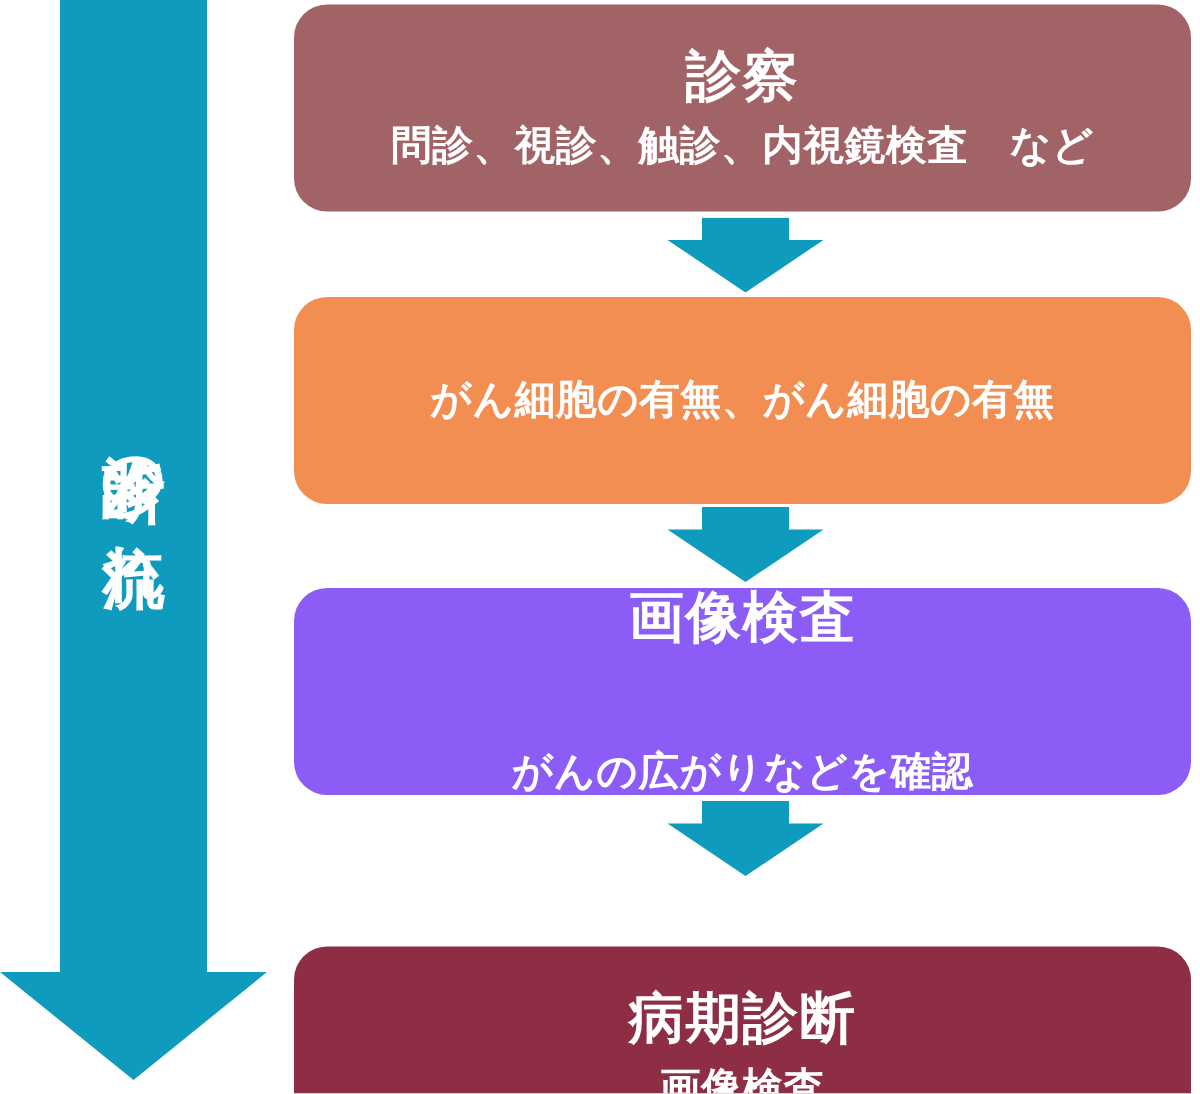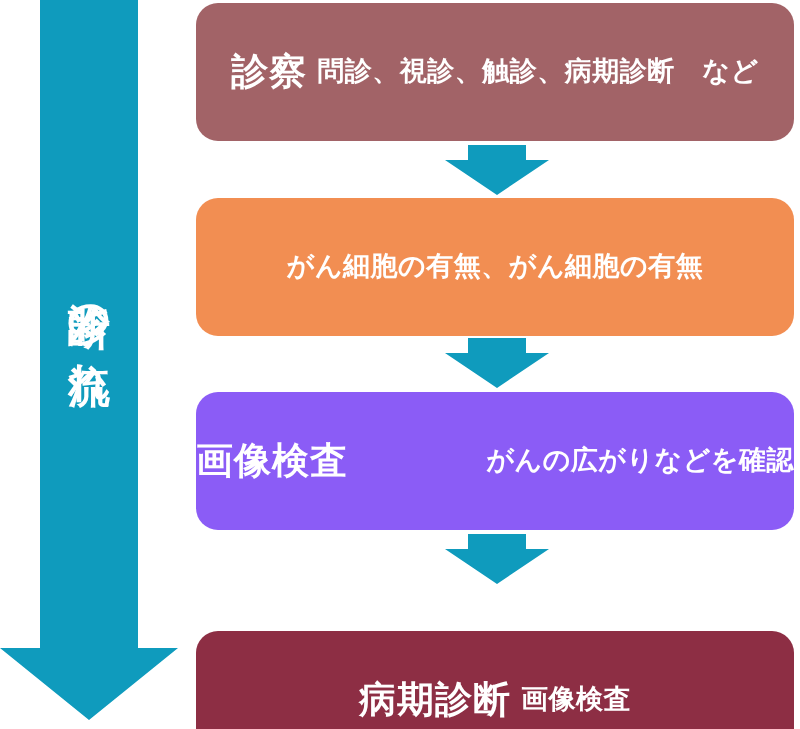--- a/index.html
+++ b/index.html
@@ -40,20 +40,21 @@
   }
   
   .step {
     position: absolute;
     left: 196px;
     width: 598px;
     height: 138px;
     border-radius: 22px;
     color: var(--text-color, #ffffff);
     display: flex;
+    flex-direction: column;
     align-items: center;
     justify-content: center;
     gap: 10px;
     text-align: center;
   }
   .step-1 { top: 3px; }
   .step-2 { top: 198px; }
   .step-3 { top: 392px; }
   .step-4 { top: 588px; margin-top: 43px; }
   .step-title {
@@ -84,21 +85,21 @@
 </head>
 <body>
 
 <div class="diagram">
 
   <div class="flow-arrow"></div>
   <div class="flow-label">診断の流れ</div>
 
   <div class="step step-1" style="background: rgb(162, 99, 103);">
     <div class="step-title">診察</div>
-    <div class="step-subtitle">問診、視診、触診、病期診断　など</div>
+    <div class="step-subtitle">問診、視診、触診、内視鏡検査　など</div>
   </div>
 
   <div class="connector connector-1"></div>
 
   <div class="step step-2" style="background: rgb(242, 142, 82);">
     <div class="step-subtitle">がん細胞の有無、がん細胞の有無</div>
   </div>
 
   <div class="connector connector-2"></div>
 

